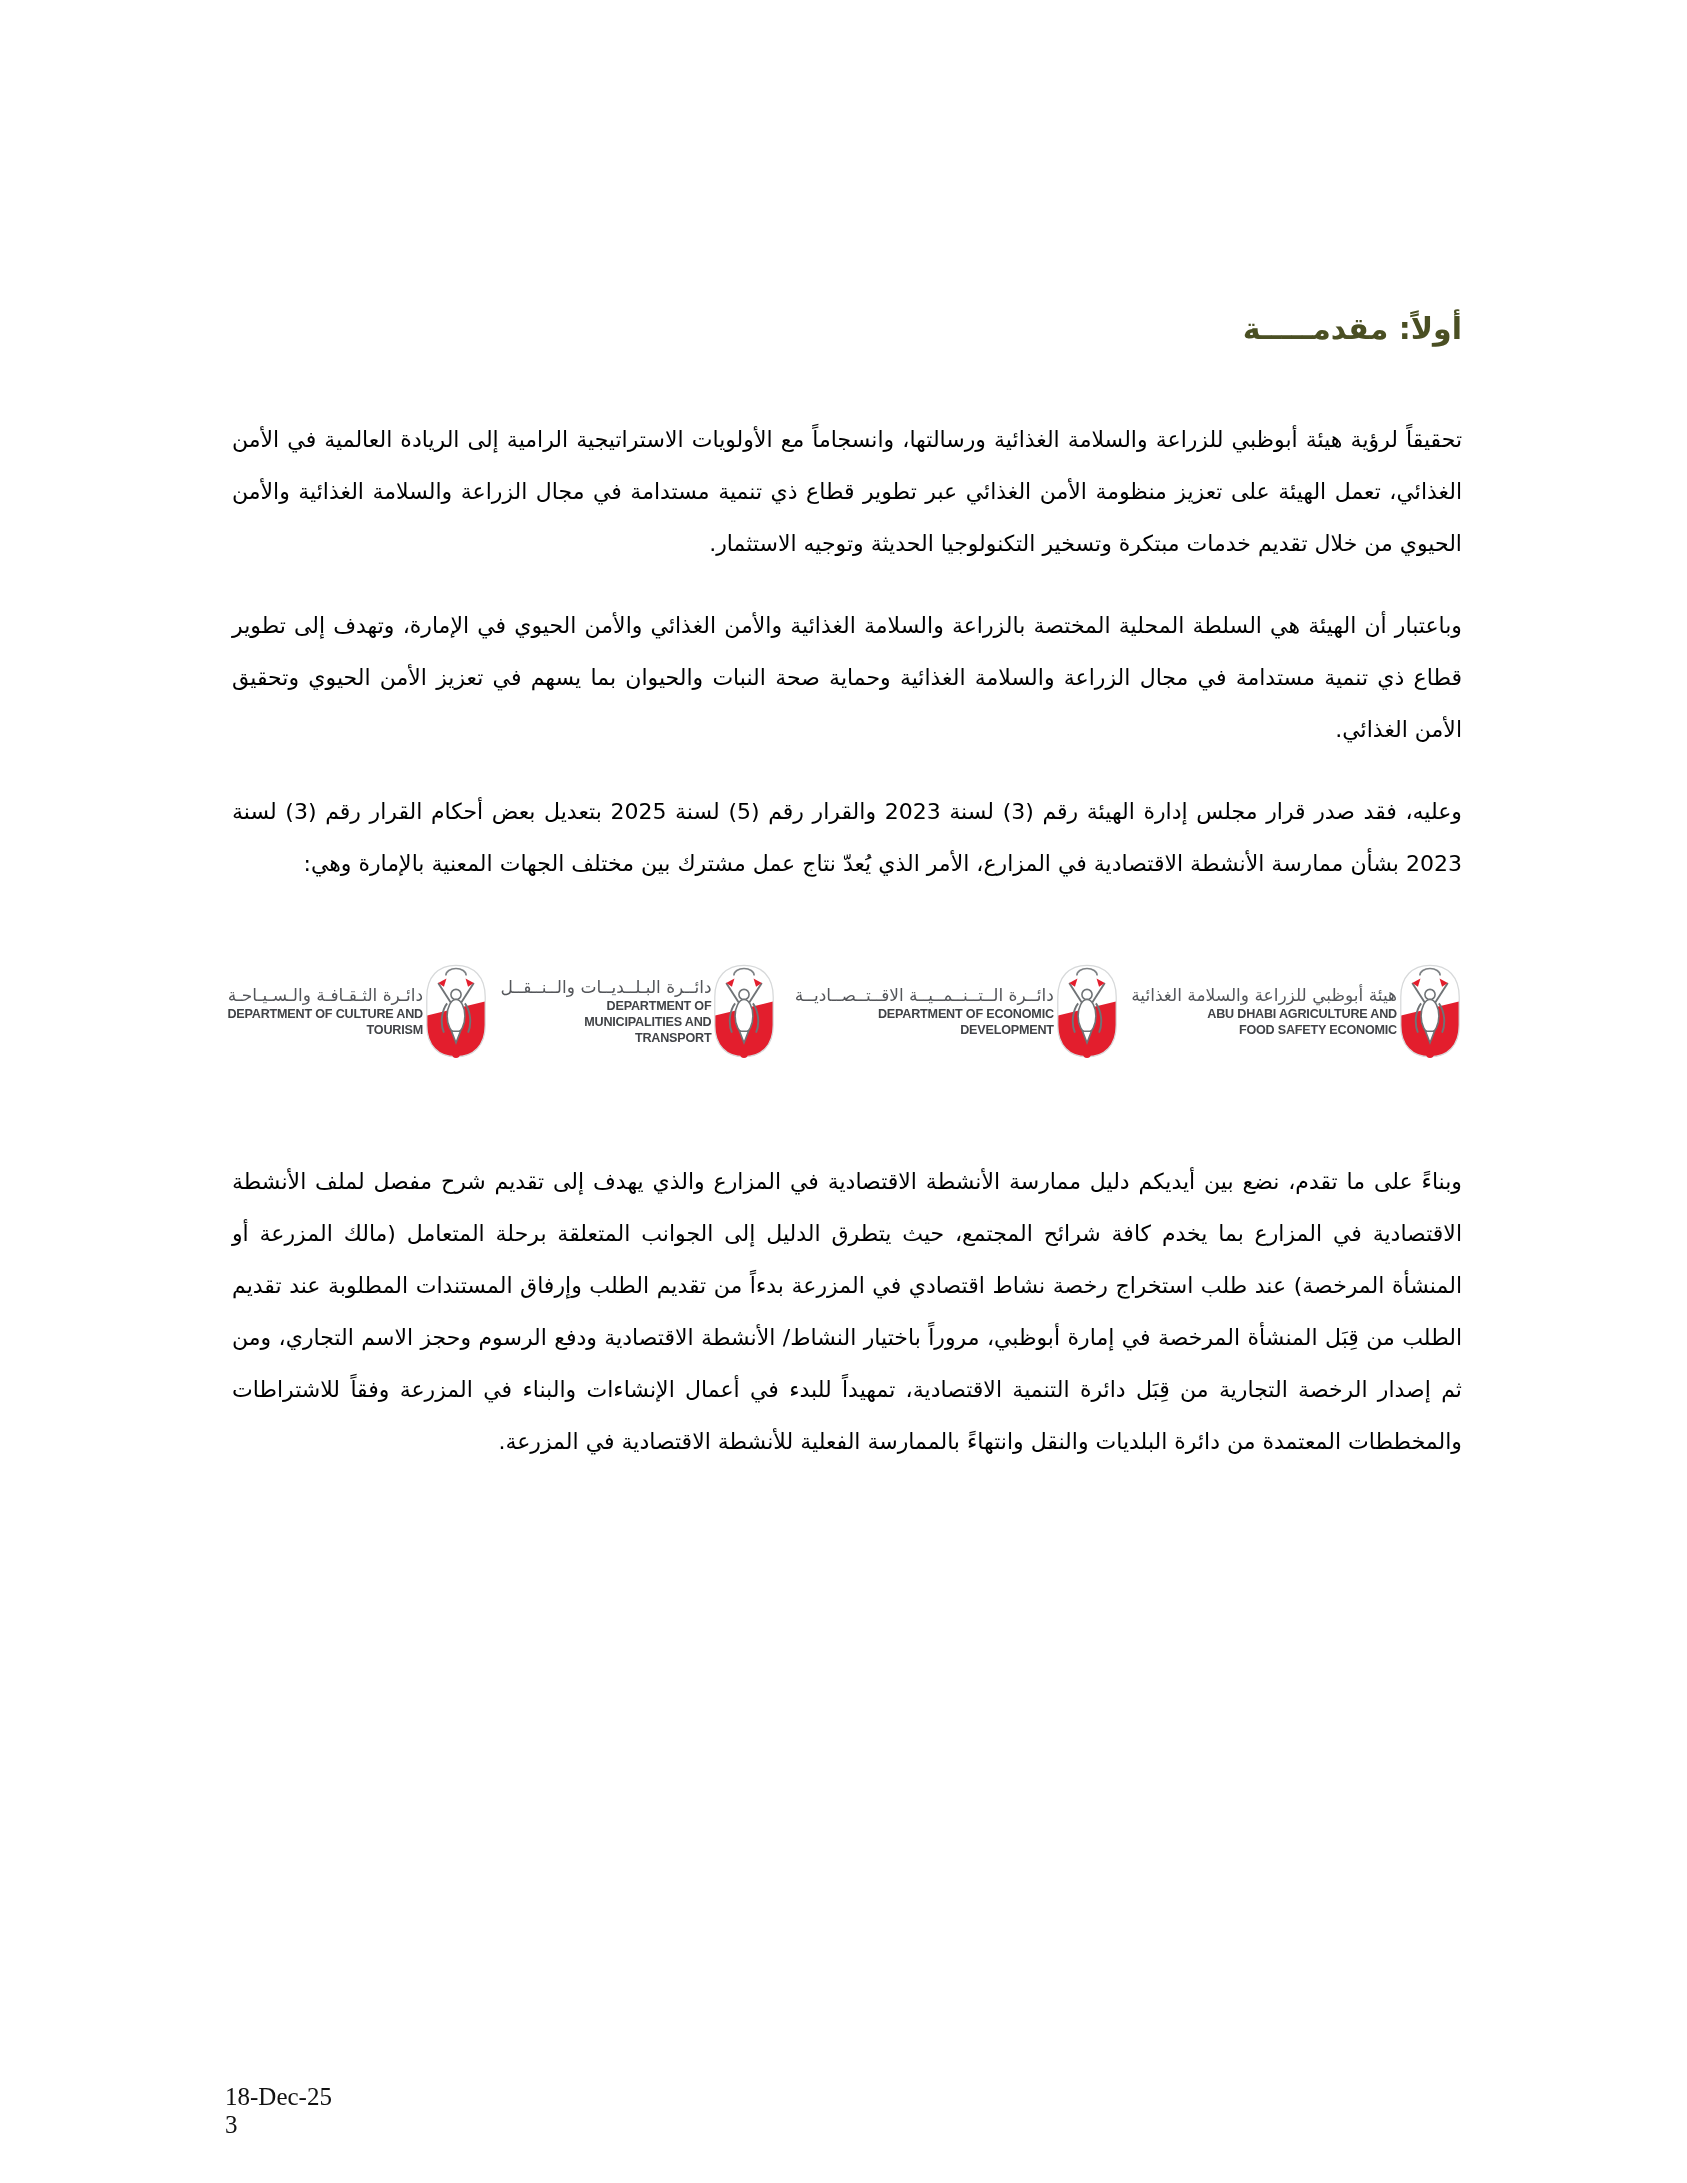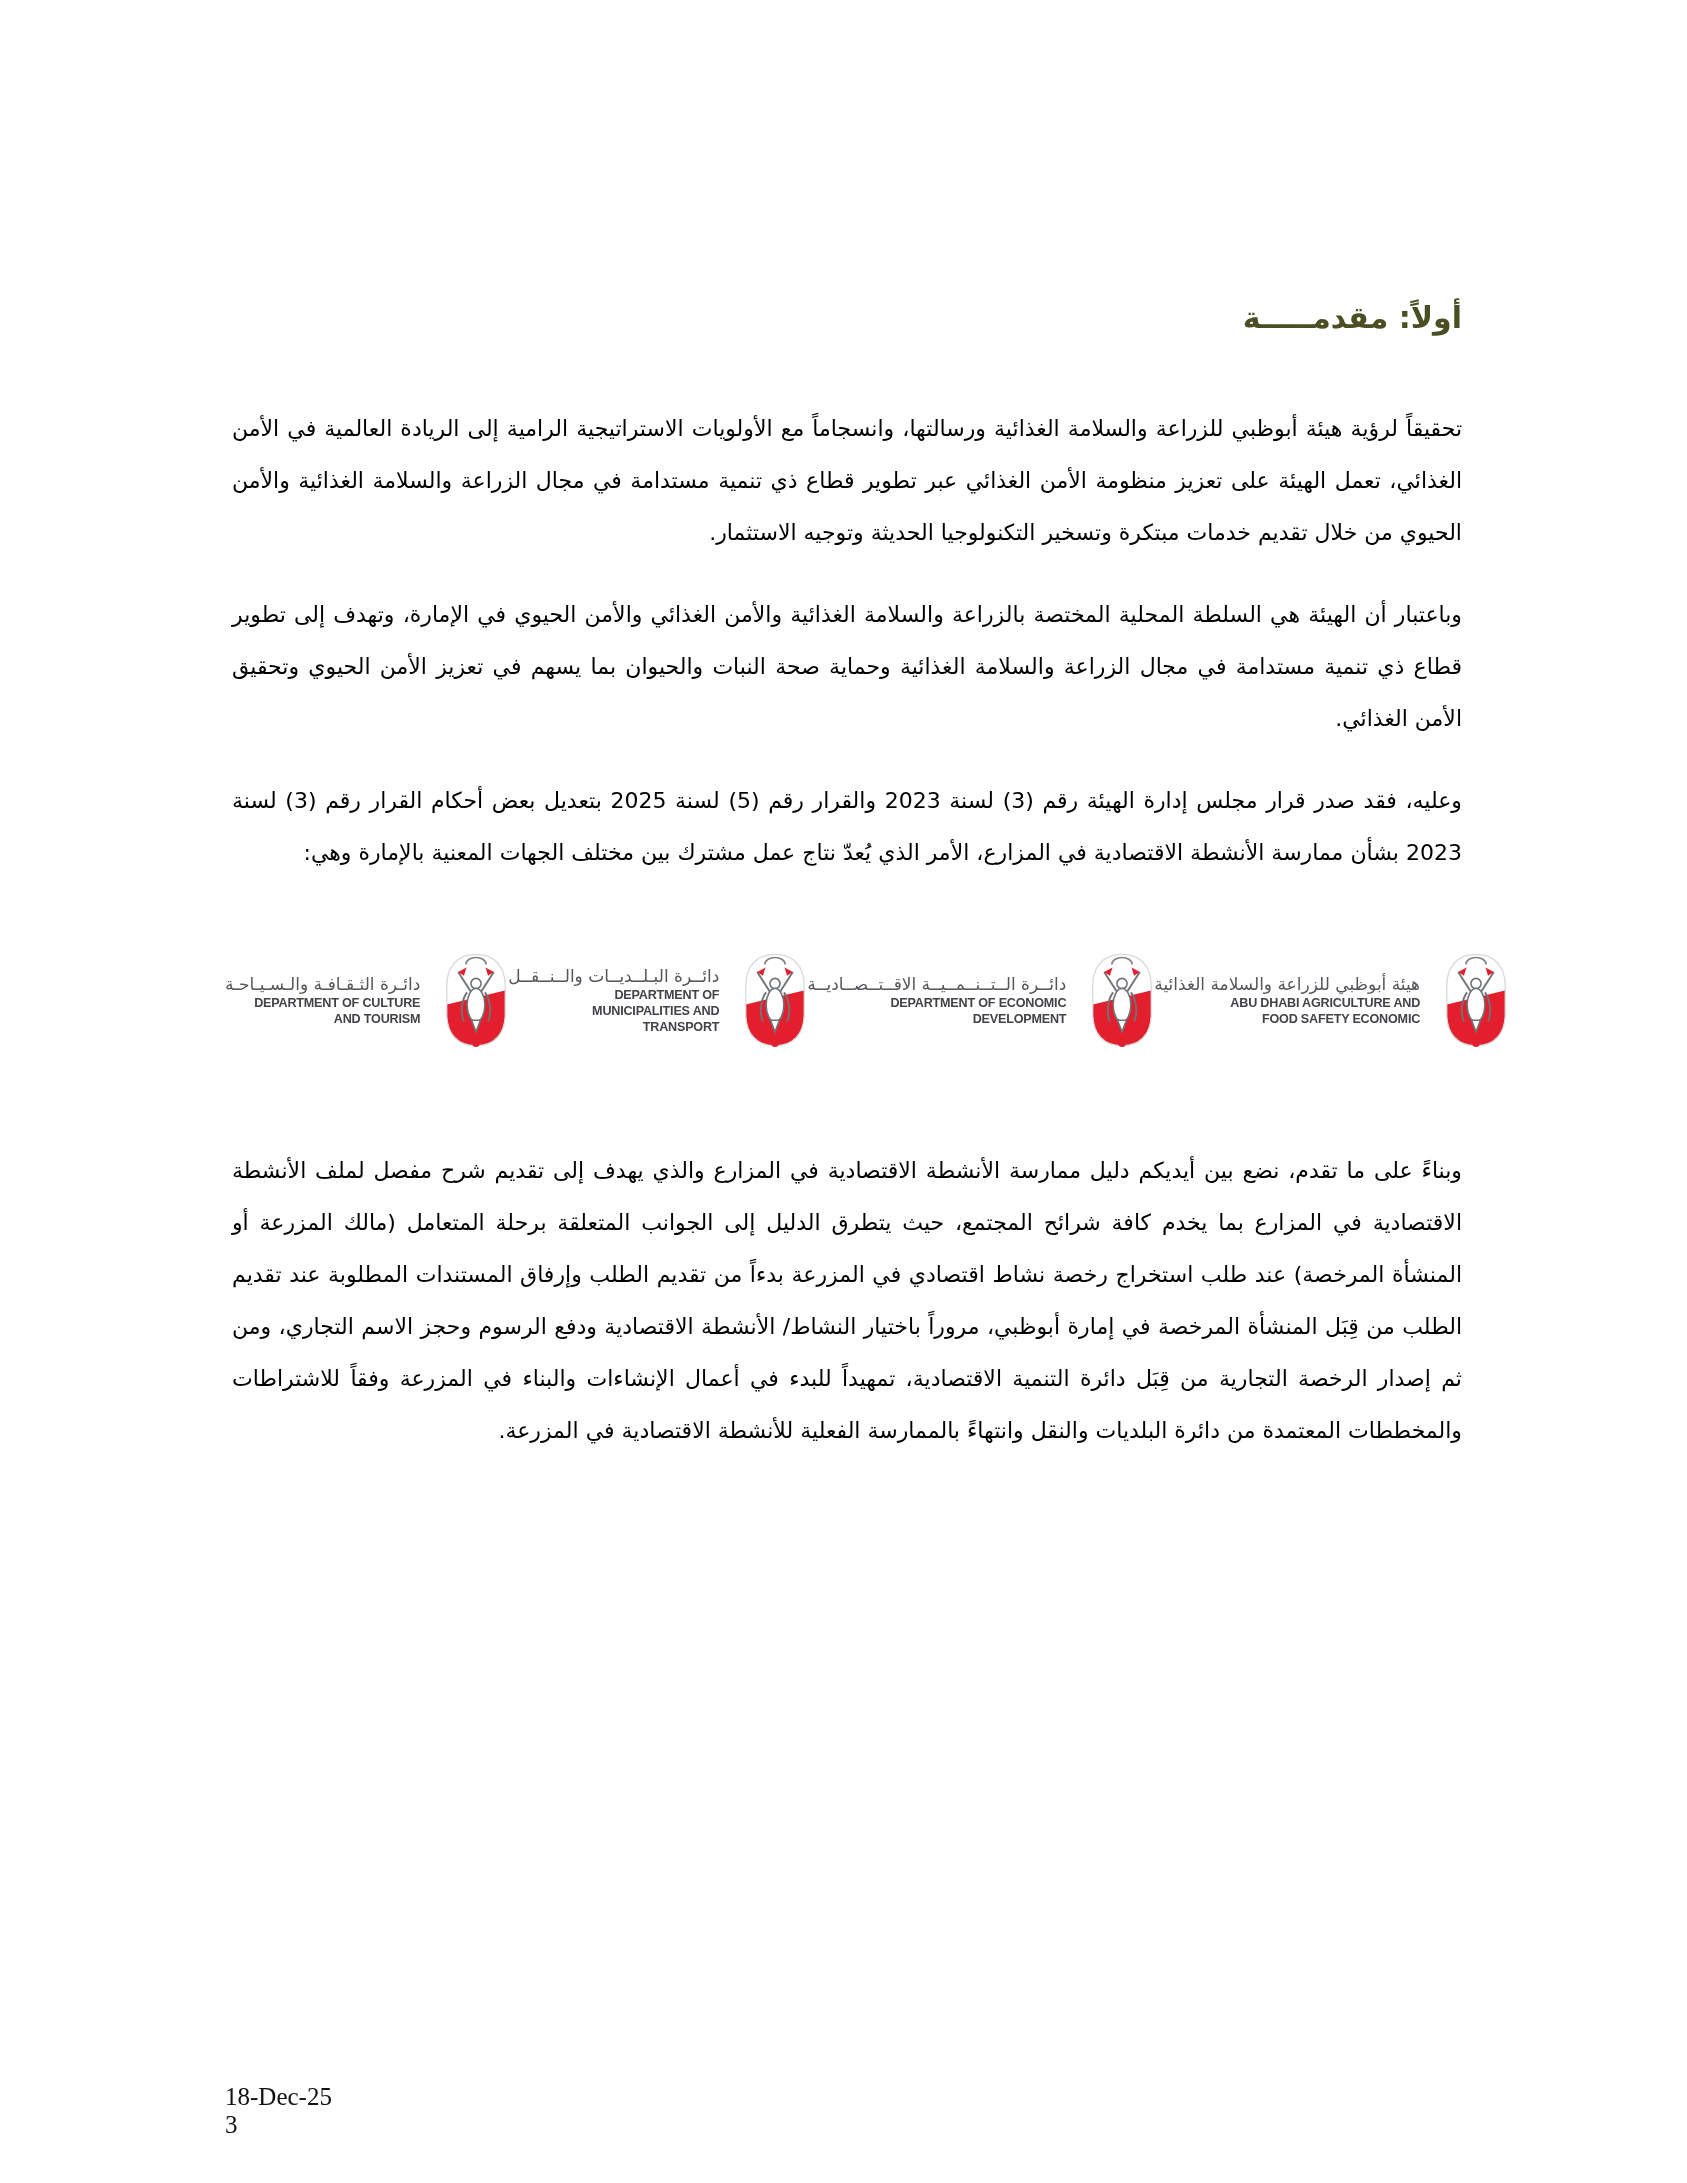--- a/index.html
+++ b/index.html
@@ -8,21 +8,21 @@
     width: 1687px;
     height: 2183px;
     background: #ffffff;
     overflow: hidden;
     font-family: "DejaVu Sans", sans-serif;
   }
   .content {
     position: absolute;
     left: 225px;
     right: 225px;
-    top: 0;
+    top: 11px;
   }
   .heading {
     margin: 294px 0 61px 0;
     direction: rtl;
     text-align: right;
     font-size: 30px;
     line-height: 48px;
     font-weight: bold;
     color: #4a4f23;
     font-family: "DejaVu Sans", sans-serif;
@@ -41,21 +41,21 @@
     margin-top: 74px;
     display: flex;
     direction: ltr;
     justify-content: space-between;
     align-items: center;
   }
   .logo {
     display: flex;
     direction: ltr;
     align-items: center;
-    gap: 24px;
+    gap: 1px;
     justify-content: space-between;
   }
   .logo-text {
     text-align: right;
     direction: rtl;
   }
   .logo-ar {
     font-size: 17px;
     line-height: 22.5px;
     color: #54565a;

